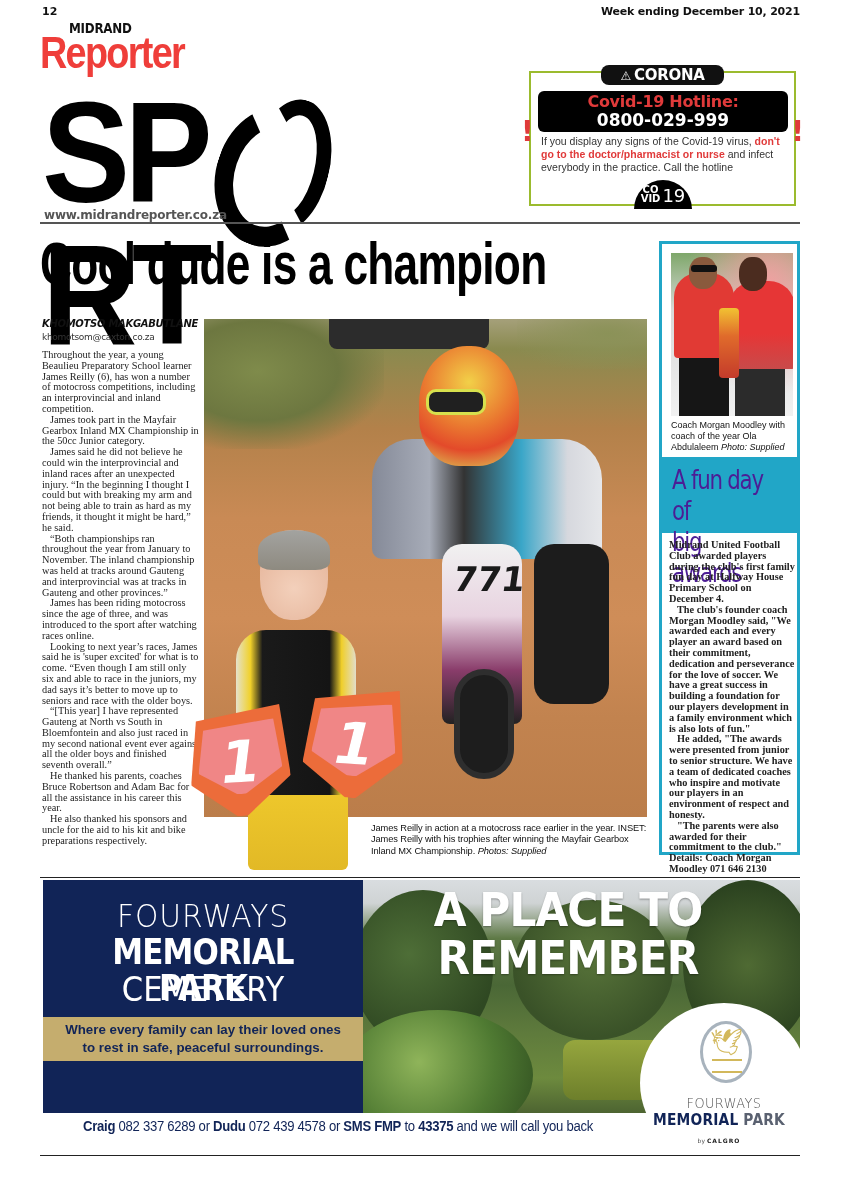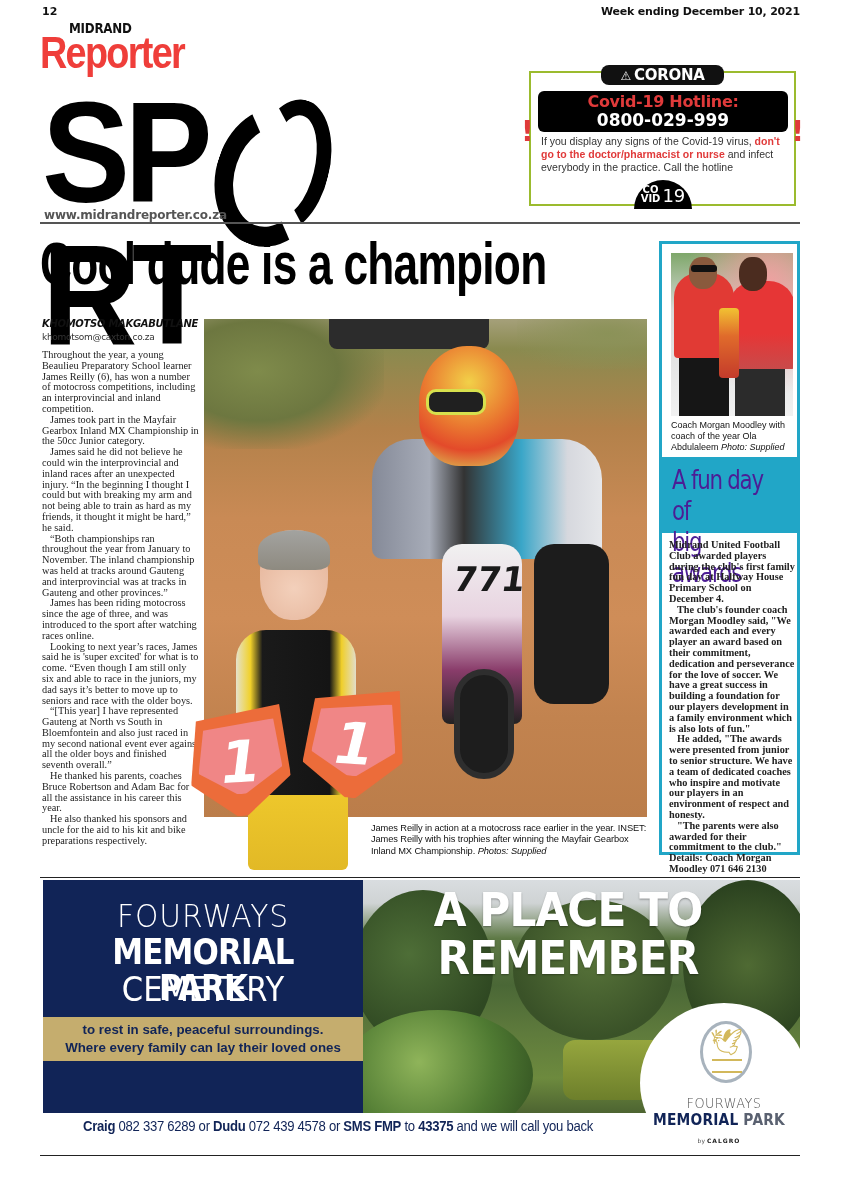--- a/index.html
+++ b/index.html
@@ -229,22 +229,22 @@
     <p>"The parents were also awarded for their commitment to the club." Details: Coach Morgan Moodley 071 646 2130</p>
   </div>
 </div>
 
 <div class="ad-top-rule"></div>
 <div class="ad-left">
   <div class="ad-fourways">FOURWAYS</div>
   <div class="ad-memorial">MEMORIAL PARK</div>
   <div class="ad-cemetery">CEMETERY</div>
   <div class="ad-band">
+    <div>Where every family can lay their loved ones</div>
     <div>to rest in safe, peaceful surroundings.</div>
-    <div>Where every family can lay their loved ones</div>
   </div>
 </div>
 
 <div class="ad-right">
   <div class="tree1"></div>
   <div class="tree2"></div>
   <div class="tree3"></div>
   <div class="hedge"></div>
   <div class="fg-leaves"></div>
   <div class="ad-slogan">

